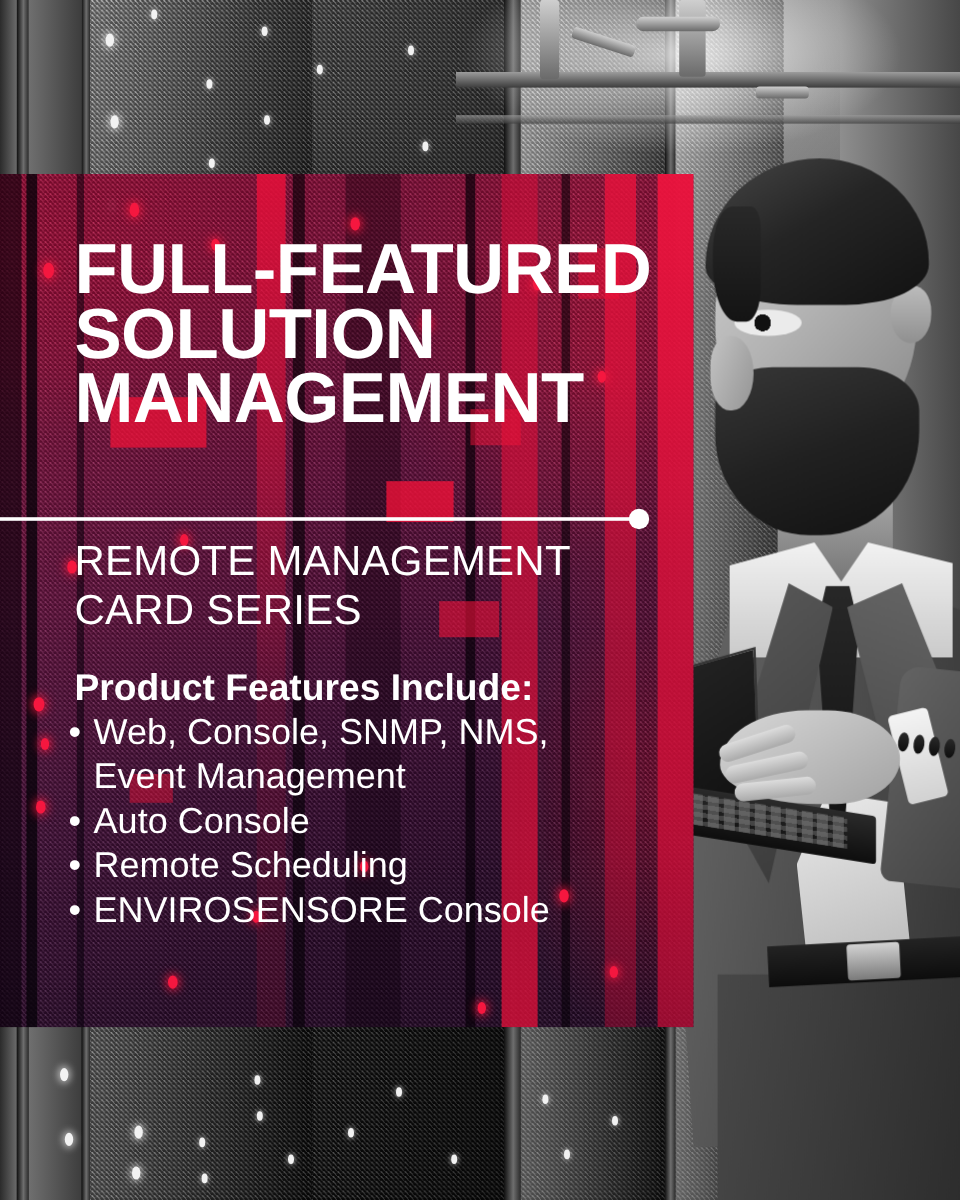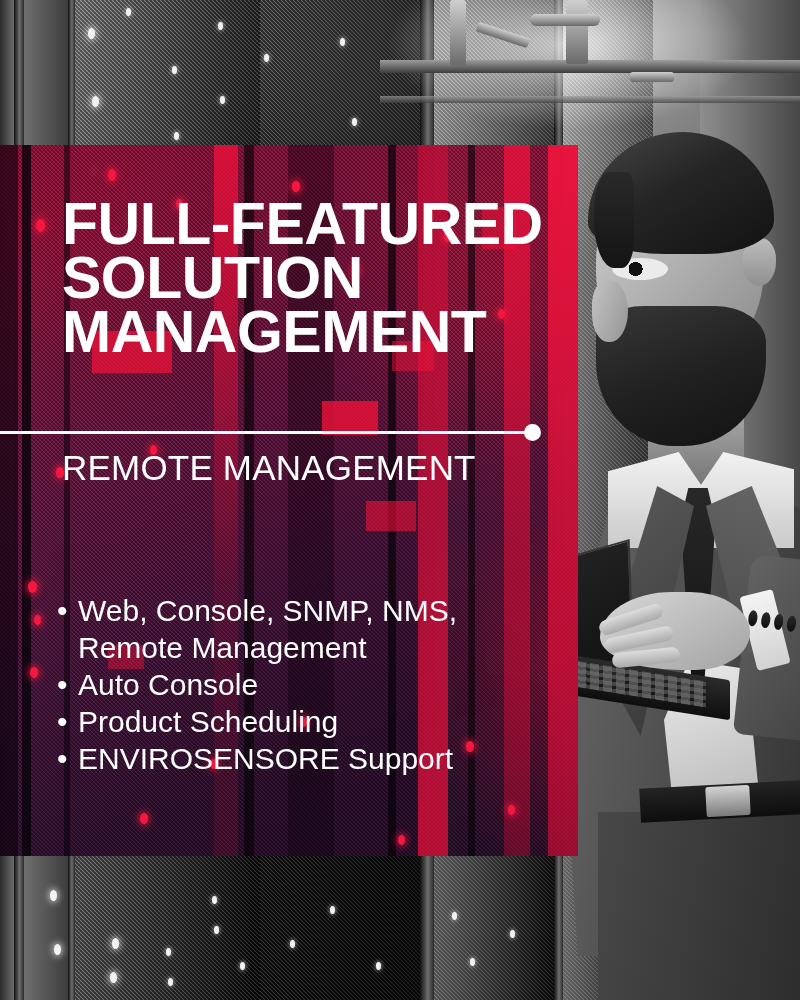--- a/index.html
+++ b/index.html
@@ -453,25 +453,27 @@
       <div>FULL-FEATURED</div>
       <div>SOLUTION</div>
       <div>MANAGEMENT</div>
     </div>
 
     <div class="rule"></div>
     <div class="rule-dot"></div>
 
     <div class="subhead">
       <div>REMOTE MANAGEMENT</div>
-    </div>
-
+      <div>CARD SERIES</div>
+    </div>
+
+    <div class="feat-title">Product Features Include:</div>
 
     <ul class="features">
       <li>Web, Console, SNMP, NMS,
- Remote Management</li>
+ Event Management</li>
       <li>Auto Console</li>
-      <li>Product Scheduling</li>
-      <li>ENVIROSENSORE Support</li>
+      <li>Remote Scheduling</li>
+      <li>ENVIROSENSORE Console</li>
     </ul>
 
   </div>
 </div>
 
 </body></html>

